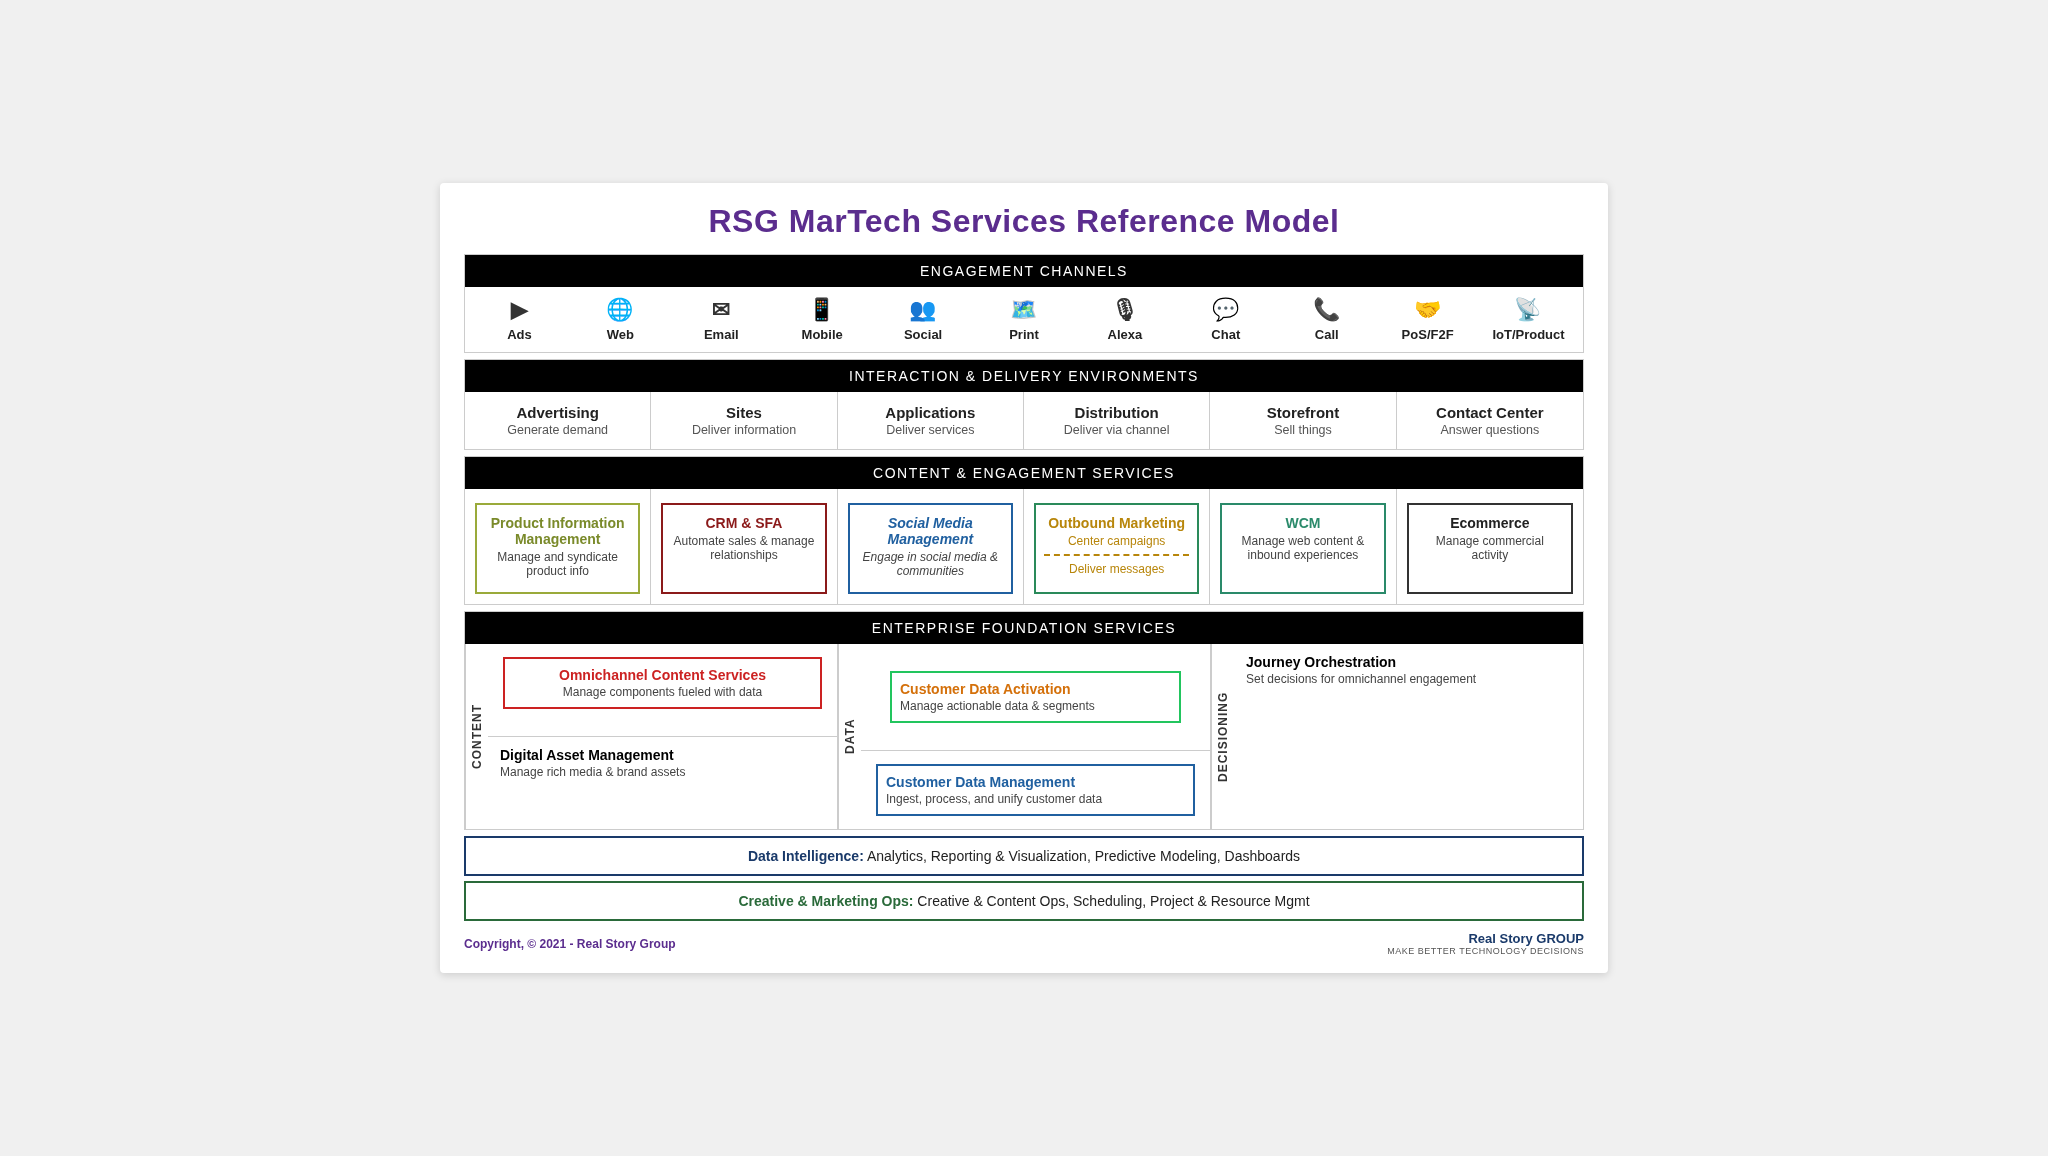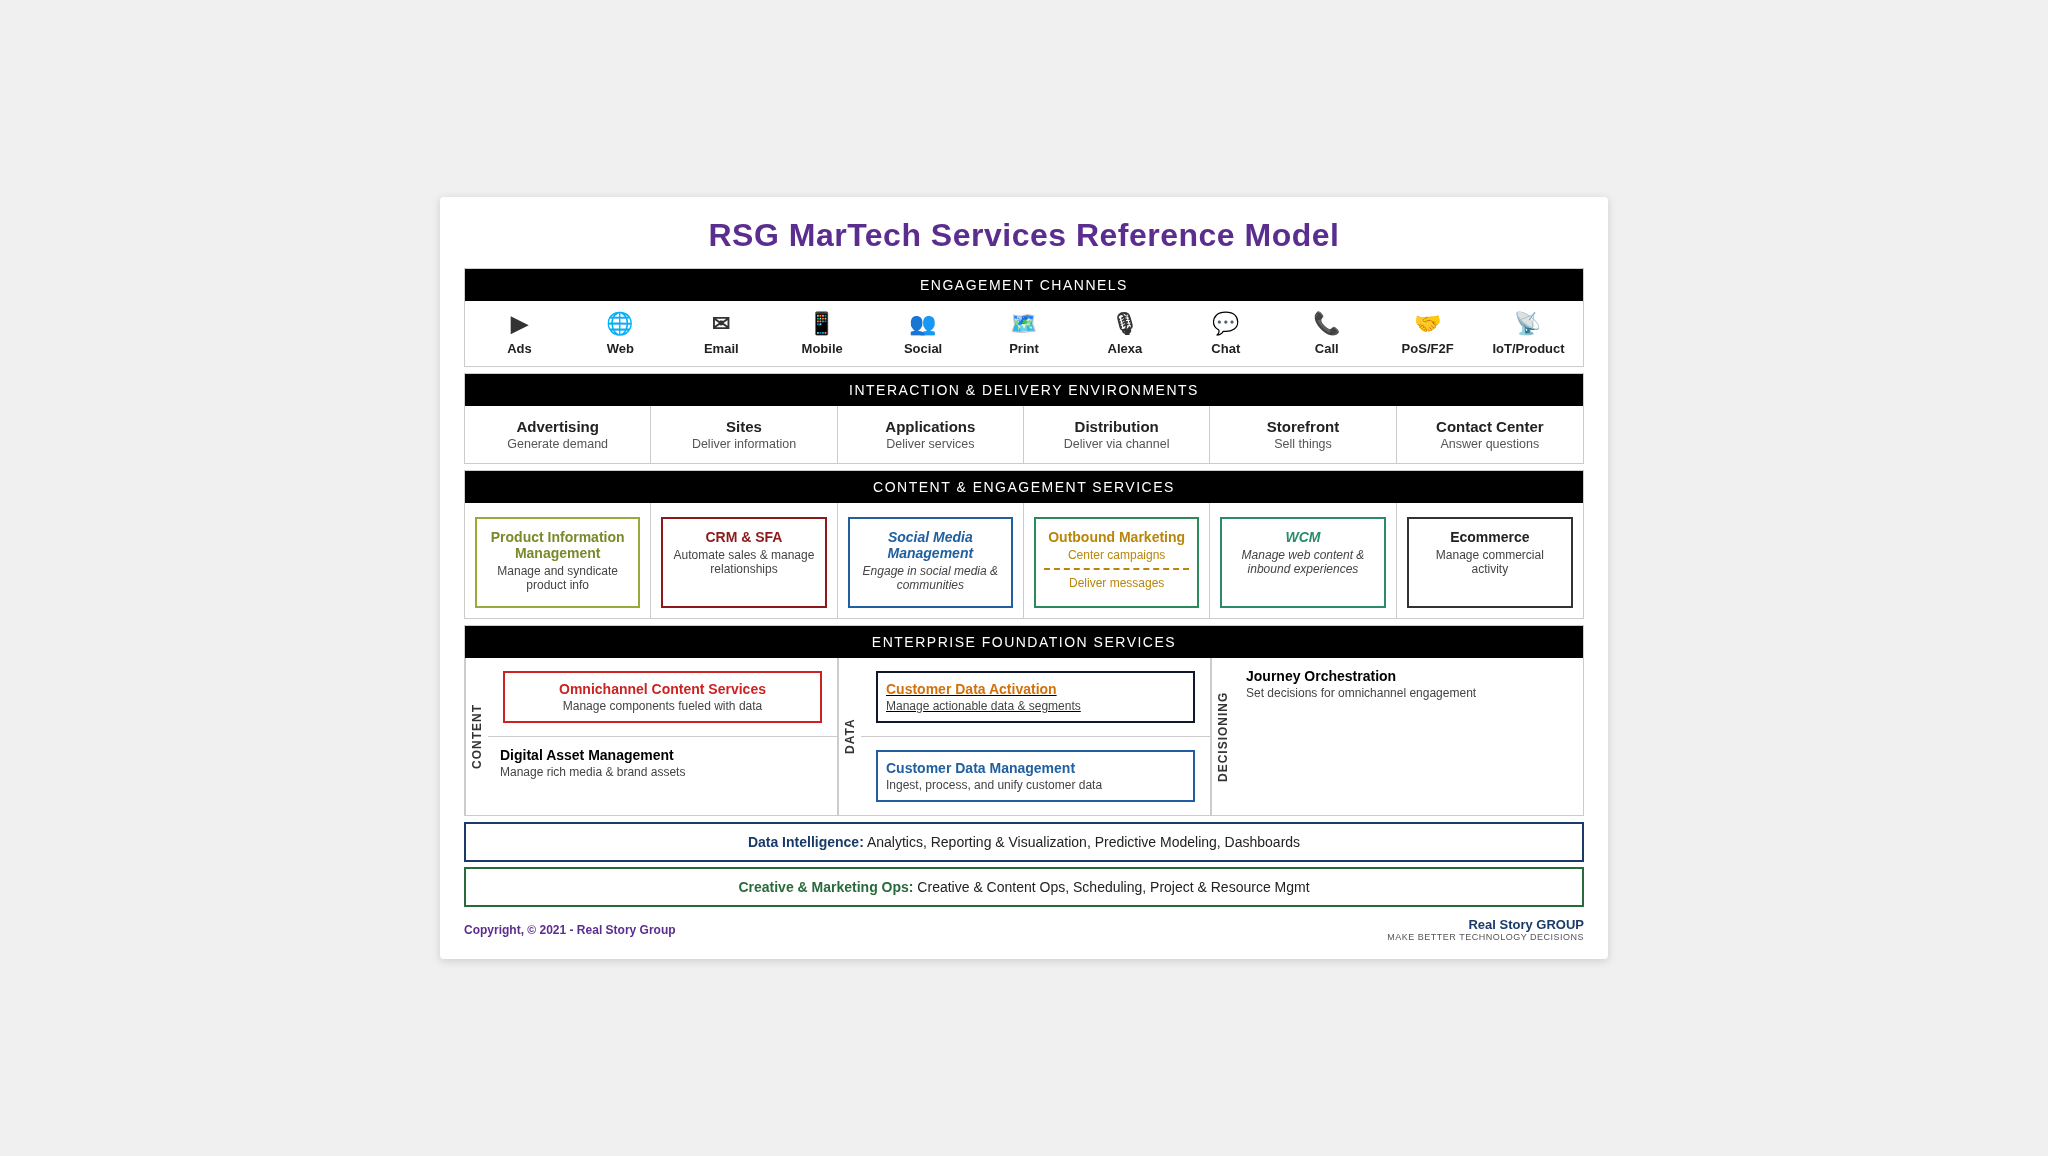--- a/index.html
+++ b/index.html
@@ -137,21 +137,20 @@
       border: 2px solid #2a8a5a;
       margin: 2px;
     }
     .ces-cell-outbound .ces-title { color: #b8860b; }
     .ces-cell-outbound .ces-subtitle { color: #b8860b; }
 
     
     .ces-cell-wcm {
       border: 2px solid #2a8a6a;
       margin: 2px;
-      font-style: italic;
     }
     .ces-cell-wcm .ces-title { color: #2a8a6a; }
 
     
     .ces-cell-ecom {
       border: 2px solid #333;
       margin: 2px;
     }
     .ces-cell-ecom .ces-title { color: #222; }
 
@@ -251,23 +250,22 @@
       display: block;
     }
     .efs-cell-sub {
       font-size: 12px;
       color: #444;
       display: block;
       margin-top: 2px;
     }
     
     .efs-cda {
-      border: 2px solid #0f172a;
-      margin: 3px;
-      text-decoration: underline;
+      border: 2px solid #22c55e;
+      margin: 17px;
     }
     .efs-cda .efs-cell-title { color: #d4700a; }
     
     .efs-cdm {
       border: 2px solid #2060a0;
       margin: 3px;
     }
     .efs-cdm .efs-cell-title { color: #2060a0; }
     
     .efs-ocs {

